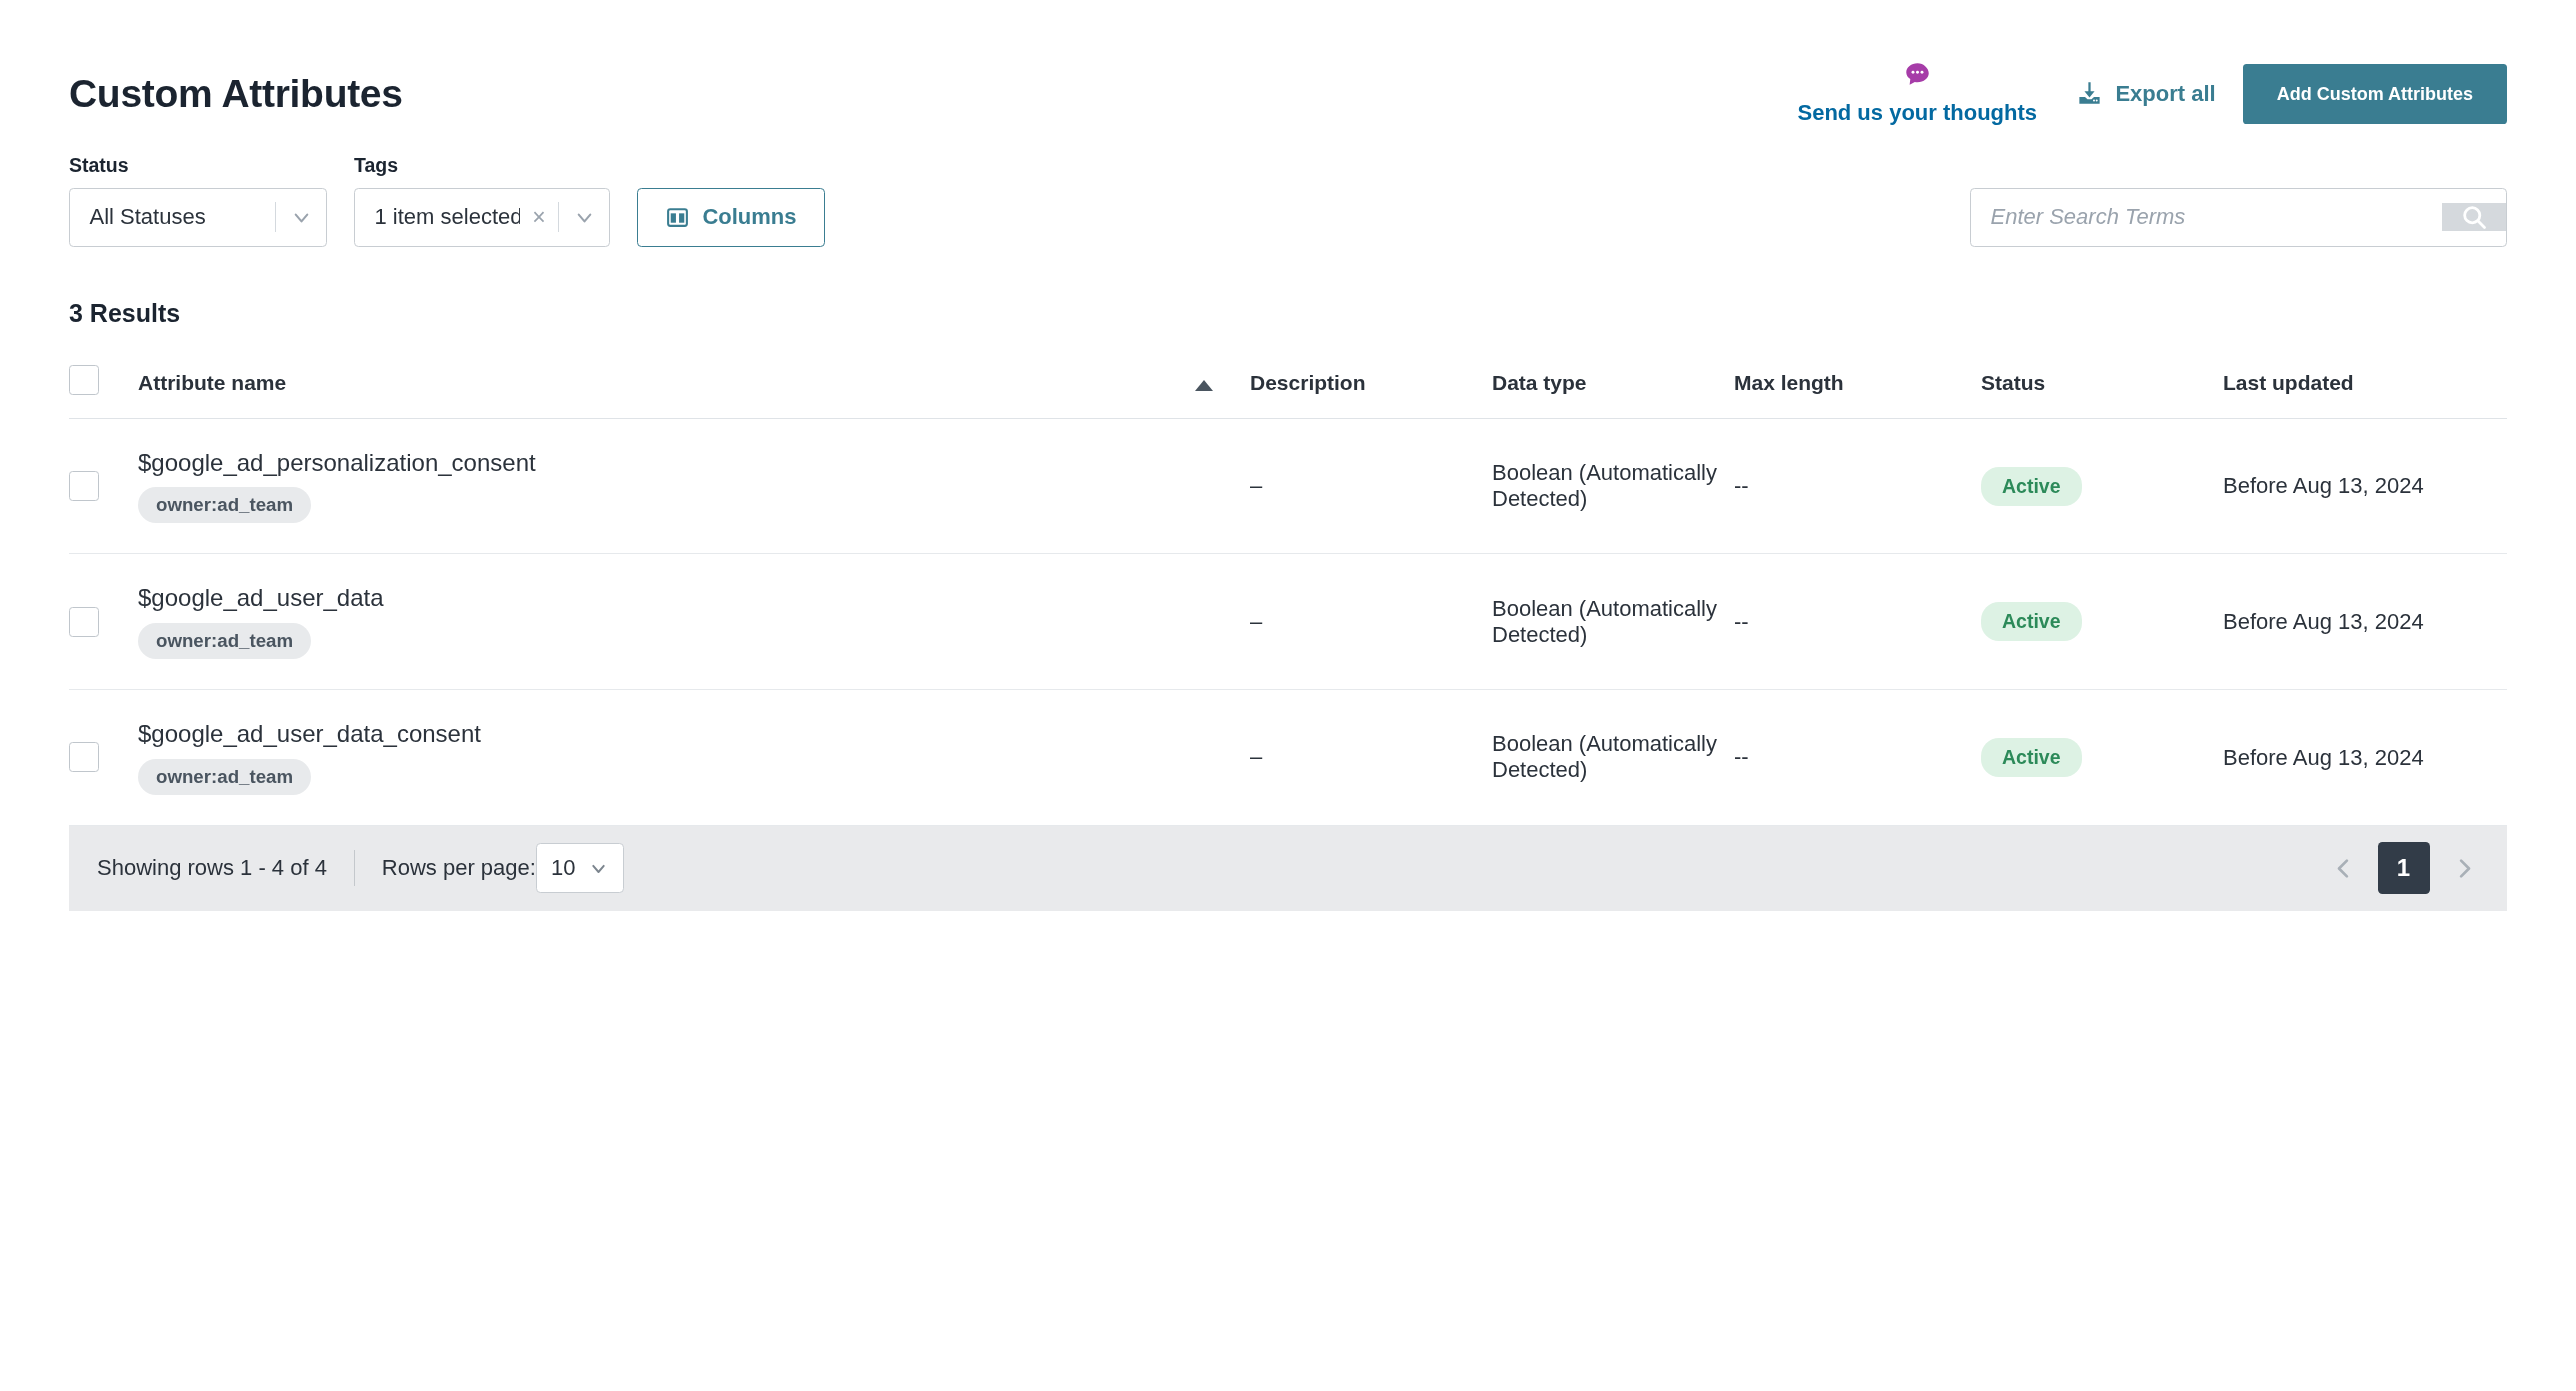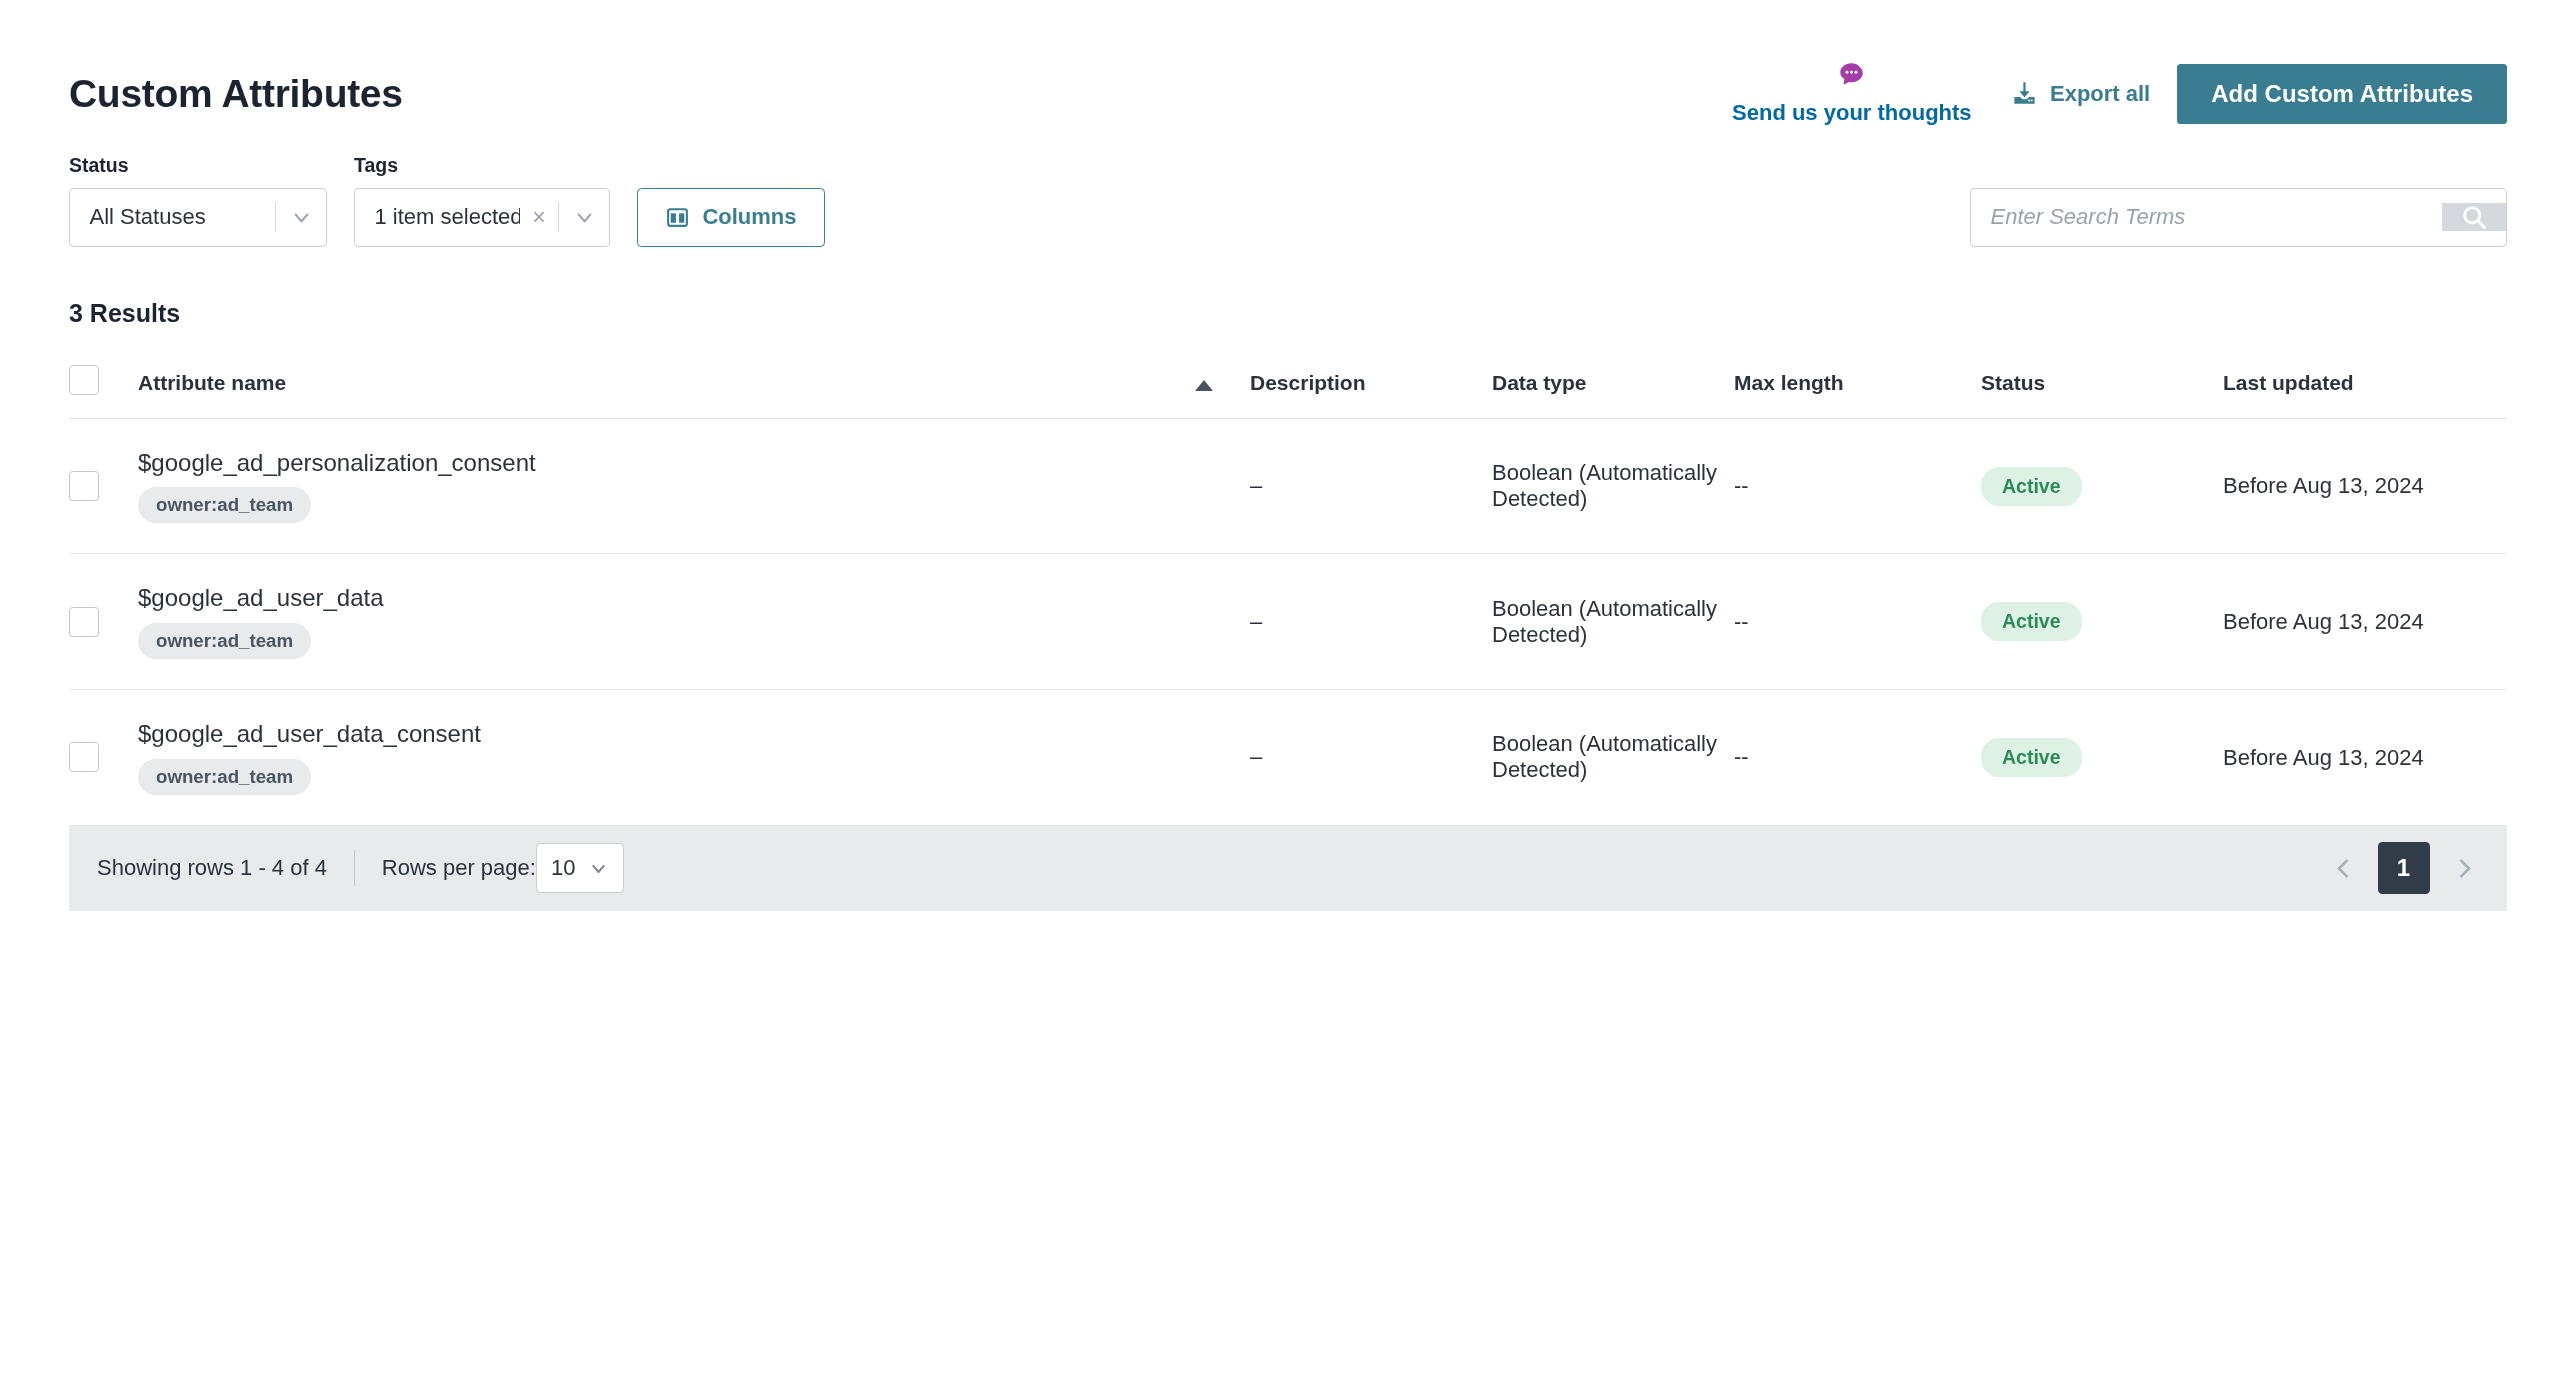--- a/index.html
+++ b/index.html
@@ -51,21 +51,21 @@
     font-family: inherit;
   }
   .link-thoughts { color: #0369a1; margin-right: 39px; flex-direction: column; }
   .link-export   { color: #3a7d91; margin-right: 27px; }
 
   .icon-svg { display: block; }
 
   .btn-primary {
     background: #3a7d91;
     color: #ffffff;
-    font-size: 24px;
+    font-size: 18px;
     font-weight: bold;
     border: none;
     border-radius: 3.6px;
     padding: 0 34px;
     height: 60px;
     line-height: 60px;
     cursor: pointer;
     font-family: inherit;
     white-space: nowrap;
   }

